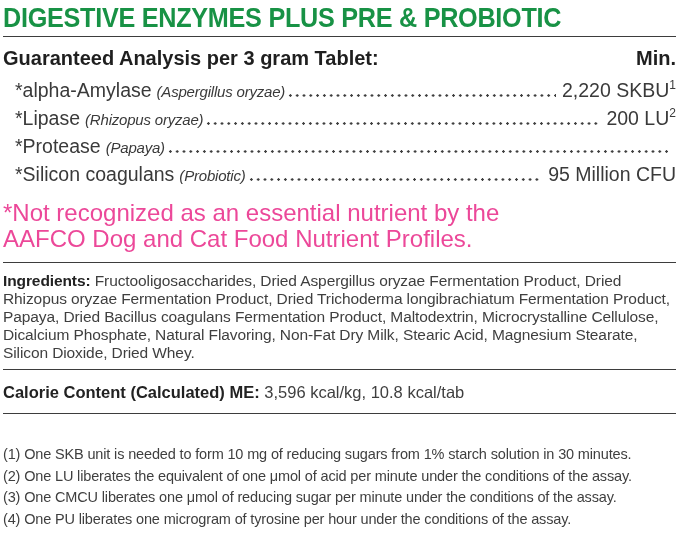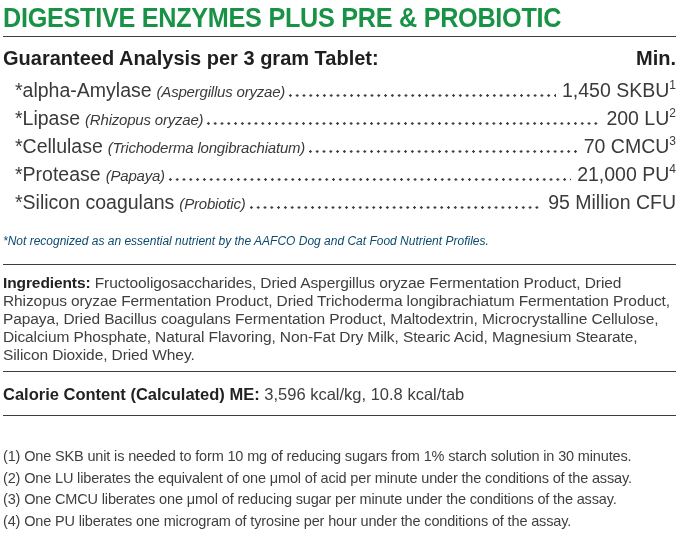--- a/index.html
+++ b/index.html
@@ -72,25 +72,24 @@
     font-size:12px;
     position:relative;
     top:-1px;
     vertical-align:super;
     line-height:0;
   }
 
   
   .note{
     margin:11px 0 0 0;
-    font-size:12px;
+    font-size:24px;
     line-height:26px;
     max-width:560px;
-    color:#0c4a6e;
-    font-style:italic;
+    color:#ec4899;
   }
   .rule2{margin-top:10px;}
 
   
   .ingredients{
     margin:9px 0 0 0;
     font-size:15.5px;
     line-height:18px;
     letter-spacing:-0.1px;
     color:#3f3f3f;
@@ -130,39 +129,33 @@
   <div class="ga-header">
     <span>Guaranteed Analysis per 3 gram Tablet:</span>
     <span>Min.</span>
   </div>
 
   <div class="rows">
 
     <div class="row">
       <span class="nm"><span>*alpha-Amylase</span><em class="src">(Aspergillus oryzae)</em></span>
       <span class="leader"></span>
-      <span class="val"><span>1,450 SKBU</span><sup>1</sup></span>
+      <span class="val"><span>2,220 SKBU</span><sup>1</sup></span>
     </div>
 
     <div class="row">
       <span class="nm"><span>*Lipase</span><em class="src">(Rhizopus oryzae)</em></span>
       <span class="leader"></span>
       <span class="val"><span>200 LU</span><sup>2</sup></span>
     </div>
 
-    <div class="row">
-      <span class="nm"><span>*Cellulase</span><em class="src">(Trichoderma longibrachiatum)</em></span>
-      <span class="leader"></span>
-      <span class="val"><span>70 CMCU</span><sup>3</sup></span>
-    </div>
 
     <div class="row">
       <span class="nm"><span>*Protease</span><em class="src">(Papaya)</em></span>
       <span class="leader"></span>
-      <span class="val"><span>21,000 PU</span><sup>4</sup></span>
     </div>
 
     <div class="row">
       <span class="nm"><span>*Silicon coagulans</span><em class="src">(Probiotic)</em></span>
       <span class="leader"></span>
       <span class="val"><span>95 Million CFU</span><sup></sup></span>
     </div>
 
   </div>
 

